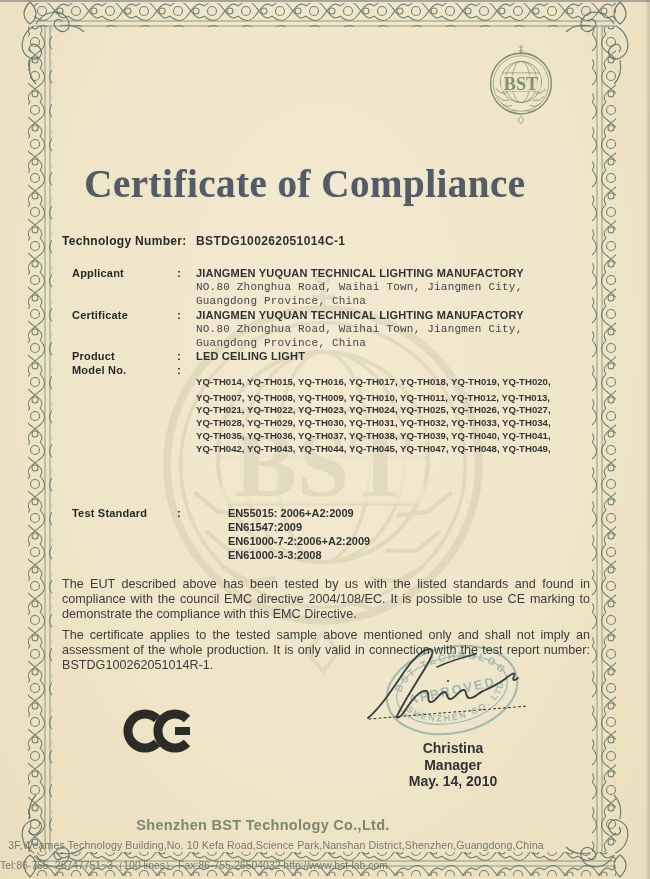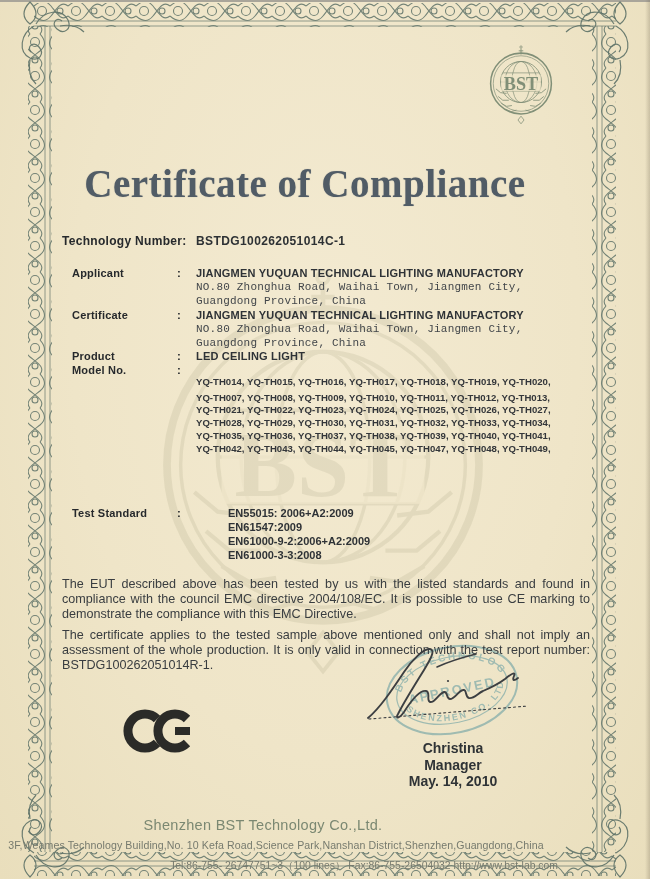--- a/index.html
+++ b/index.html
@@ -25,23 +25,23 @@
   .certnum-label{left:62px;top:206px;font-size:12px;font-weight:bold;color:#26292c;letter-spacing:.3px;}
   .certnum-value{left:196px;top:206px;font-size:12px;font-weight:bold;color:#2d3134;letter-spacing:.4px;}
   .lbl{font-weight:bold;font-size:11px;color:#26292c;letter-spacing:.2px;}
   .colon{font-weight:bold;font-size:11.5px;color:#26292c;left:177px;}
   .val-b{font-weight:bold;font-size:11px;color:#2e3236;letter-spacing:.2px;white-space:nowrap;}
   .val-r{font-size:11px;color:#42464a;letter-spacing:.2px;white-space:nowrap;font-family:Liberation Mono, monospace;}
   .model-line{font-weight:bold;font-size:9.6px;color:#33363a;white-space:nowrap;letter-spacing:0;}
   .ts-line{font-weight:bold;font-size:11px;color:#2e3236;white-space:nowrap;padding-left:32px;}
   .para{left:62px;width:528px;font-size:12.6px;line-height:15px;color:#393d40;text-align:justify;}
   .sig-block{left:378px;width:150px;text-align:center;font-weight:bold;color:#2f3336;font-size:14px;}
-  .footer-company{left:0;top:789px;width:526px;text-align:center;font-weight:normal;font-size:14.5px;color:#7b8872;letter-spacing:.3px;}
+  .footer-company{left:0;top:789px;width:526px;text-align:center;font-weight:bold;font-size:14.5px;color:#7b8872;letter-spacing:.3px;}
   .footer-address{left:0;top:811px;width:552px;text-align:center;font-size:10.6px;color:#767a6e;letter-spacing:.1px;}
-  .footer-contacts{left:0;top:831px;width:558px;text-align:right;font-size:10.4px;color:#767a6e;}
+  .footer-contacts{left:0;top:831px;width:558px;text-align:left;font-size:10.4px;color:#767a6e;}
 </style>
 </head>
 <body>
 
 <div class="page">
 
   <svg class="abs overlay-svg" width="650" height="879" viewBox="0 0 650 879" xmlns="http://www.w3.org/2000/svg">
     <defs>
       <pattern id="pH" width="34" height="24" patternUnits="userSpaceOnUse">
         <g stroke="#5e7268" fill="none" stroke-width="1.1" opacity="0.85">
@@ -168,21 +168,21 @@
   <div class="abs txt model-line" style="left:196px;top:348px">YQ-TH014, YQ-TH015, YQ-TH016, YQ-TH017, YQ-TH018, YQ-TH019, YQ-TH020,</div>
   <div class="abs txt model-line" style="left:196px;top:376px">YQ-TH021, YQ-TH022, YQ-TH023, YQ-TH024, YQ-TH025, YQ-TH026, YQ-TH027,</div>
   <div class="abs txt model-line" style="left:196px;top:389px">YQ-TH028, YQ-TH029, YQ-TH030, YQ-TH031, YQ-TH032, YQ-TH033, YQ-TH034,</div>
   <div class="abs txt model-line" style="left:196px;top:402px">YQ-TH035, YQ-TH036, YQ-TH037, YQ-TH038, YQ-TH039, YQ-TH040, YQ-TH041,</div>
   <div class="abs txt model-line" style="left:196px;top:415px">YQ-TH042, YQ-TH043, YQ-TH044, YQ-TH045, YQ-TH047, YQ-TH048, YQ-TH049,</div>
 
   <div class="abs txt lbl" style="left:72px;top:479px">Test Standard</div>
   <div class="abs txt colon" style="top:479px">:</div>
   <div class="abs txt ts-line" style="left:196px;top:479px">EN55015: 2006+A2:2009</div>
   <div class="abs txt ts-line" style="left:196px;top:493px">EN61547:2009</div>
-  <div class="abs txt ts-line" style="left:196px;top:507px">EN61000-9-2:2006+A2:2009</div>
+  <div class="abs txt ts-line" style="left:196px;top:507px">EN61000-7-2:2006+A2:2009</div>
   <div class="abs txt ts-line" style="left:196px;top:521px">EN61000-3-3:2008</div>
 
   <div class="abs txt para" style="top:549px">The EUT described above has been tested by us with the listed standards and found in compliance with the council EMC directive 2004/108/EC. It is possible to use CE marking to demonstrate the compliance with this EMC Directive.</div>
   <div class="abs txt para" style="top:600px">The certificate applies to the tested sample above mentioned only and shall not imply an assessment of the whole production. It is only valid in connection with the test report number: BSTDG100262051014R-1.</div>
 
   <div class="abs txt sig-block" style="top:712px">Christina</div>
   <div class="abs txt sig-block" style="top:729px">Manager</div>
   <div class="abs txt sig-block" style="top:745px">May. 14, 2010</div>
 
   <div class="abs txt footer-company">Shenzhen BST Technology Co.,Ltd.</div>

